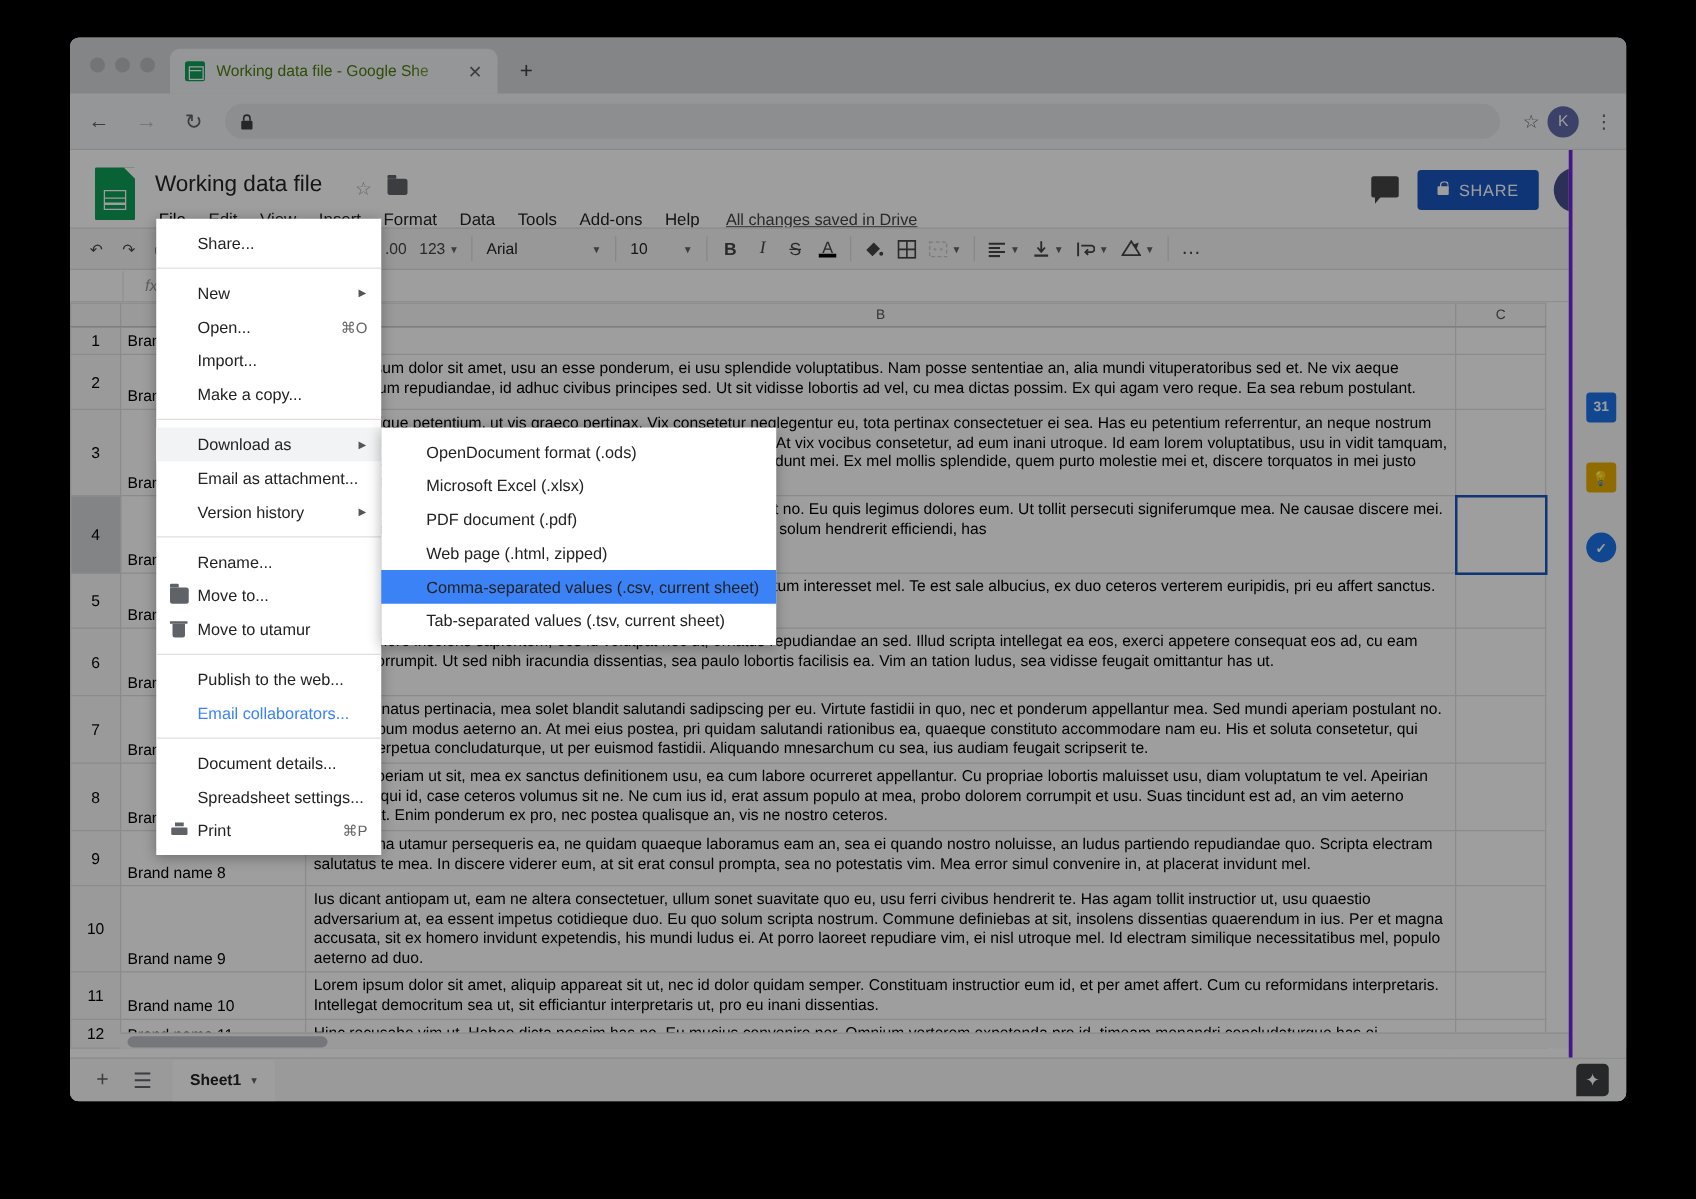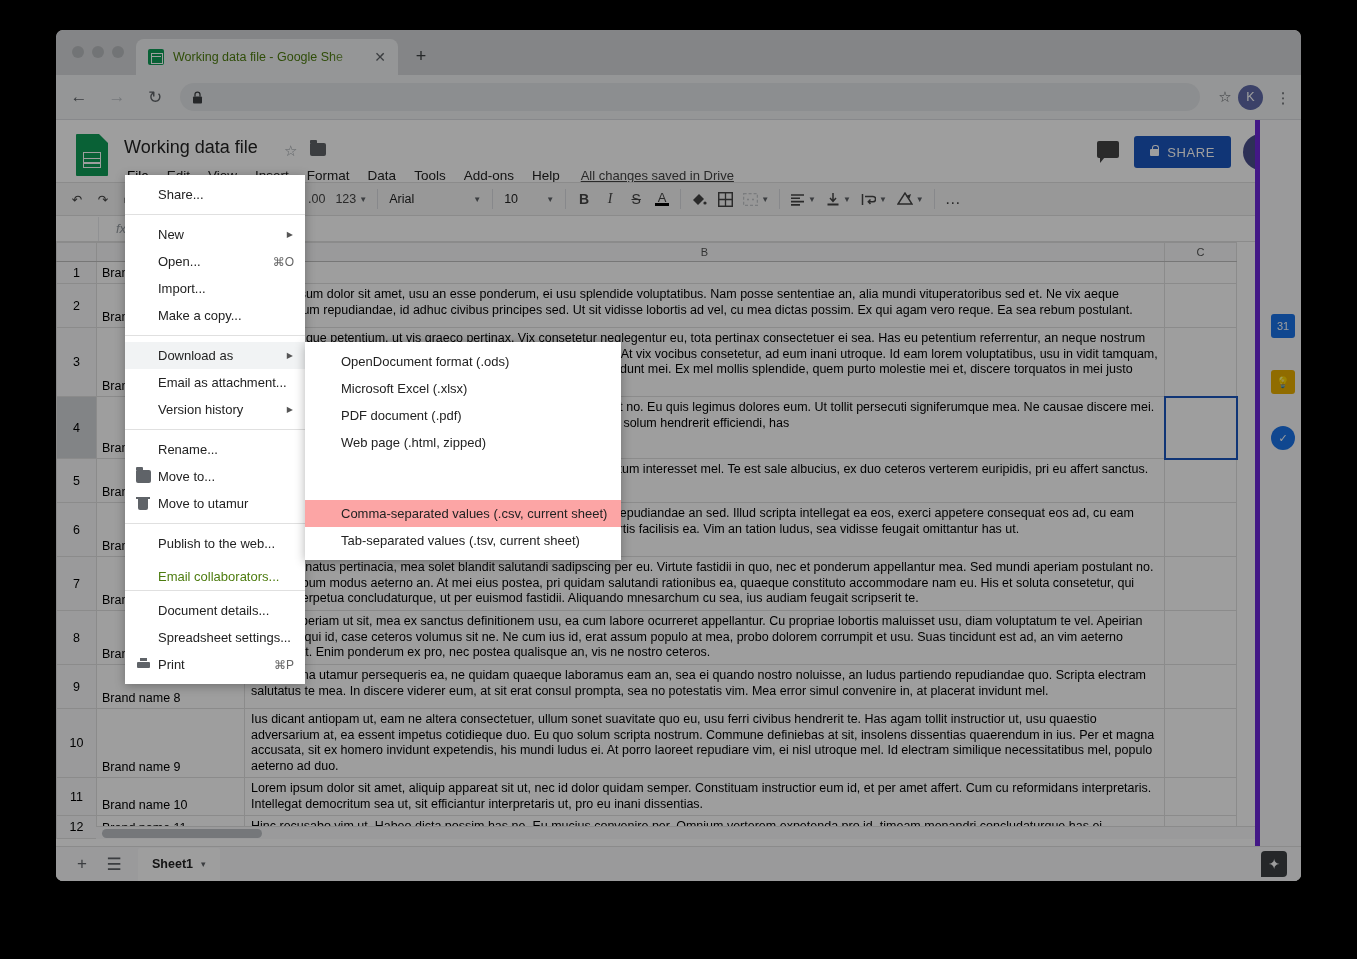--- a/index.html
+++ b/index.html
@@ -267,21 +267,21 @@
     border-radius: 2px 2px 0 0;
   }
   #explore-btn {
     position: absolute; right: 14px; bottom: 4px; width: 26px; height: 26px;
     background: #3c4043; border-radius: 4px 4px 4px 0;
     display: flex; align-items: center; justify-content: center; color: #fff; font-size: 14px;
   }
   
   #side-panel {
     position: absolute; right: 0; top: 0; width: 46px; bottom: 35px;
-    background: #f8f9fa; border-left: 5px solid #6d28d9;
+    background: #f8f9fa; border-left: 3px solid #6d28d9; font-weight: bold;
   }
   .side-icon {
     position: absolute; left: 11px; width: 24px; height: 24px; border-radius: 3px;
     display: flex; align-items: center; justify-content: center;
     font-size: 11px; color: #fff;
   }
   #side-calendar { top: 194px; background: #1a73e8; }
   #side-keep     { top: 250px; background: #e8ae00; border-radius: 3px; }
   #side-tasks    { top: 306px; background: #1a73e8; border-radius: 50%; }
   
@@ -289,21 +289,21 @@
     position: absolute; left: 125px; top: 175px;
     width: 180px; background: #fff;
     box-shadow: 0 2px 10px rgba(0,0,0,0.3);
     padding: 6px 0; z-index: 40; font-size: 13px; color: #222;
   }
   .menu-item {
     position: relative; height: 27px; display: flex; align-items: center;
     padding-left: 33px; padding-right: 10px; white-space: nowrap;
   }
   .menu-item.highlight { background: #f1f3f4; }
-  .menu-item.disabled { color: #4d7c0f; align-items: flex-end; }
+  .menu-item.disabled { color: #3b82f6; }
   .menu-sep { height: 1px; background: #e0e0e0; margin: 6px 0; }
   .menu-shortcut { position: absolute; right: 11px; color: #666; font-size: 12px; }
   .menu-arrow { position: absolute; right: 12px; color: #555; font-size: 8px; }
   .menu-ico { position: absolute; left: 11px; width: 15px; height: 13px; }
   .ico-folder { background: #5f6368; border-radius: 1px 2px 2px 2px; }
   .ico-folder::before { content:""; position:absolute; left:0; top:-3px; width:7px; height:3px; background:#5f6368; border-radius:1px 1px 0 0; }
   .ico-trash { background: transparent; }
   .ico-trash::before {
     content:""; position:absolute; left:2px; top:2px; width:10px; height:11px;
     background:#5f6368; border-radius:0 0 2px 2px;
@@ -316,21 +316,21 @@
     content:""; position:absolute; left:4px; top:0px; width:7px; height:3px; background:#5f6368;
   }
   
   #download-submenu {
     position: absolute; left: 305px; top: 342px;
     width: 316px; background: #fff;
     box-shadow: 0 2px 10px rgba(0,0,0,0.3);
     padding: 6px 0; z-index: 41; font-size: 13px; color: #222;
   }
   #download-submenu .menu-item { padding-left: 36px; height: 27px; }
-  #download-submenu .menu-item.highlight { background: #fca5a5; margin-top: 44px; }
+  #download-submenu .menu-item.highlight { background: #3b82f6; }
   
   #scrim {
     position: absolute; left: 0; top: 0; right: 0; bottom: 0;
     background: rgba(0,0,0,0.38); z-index: 30; pointer-events: none;
   }
 </style>
 </head>
 <body>
 
 <div id="root">

